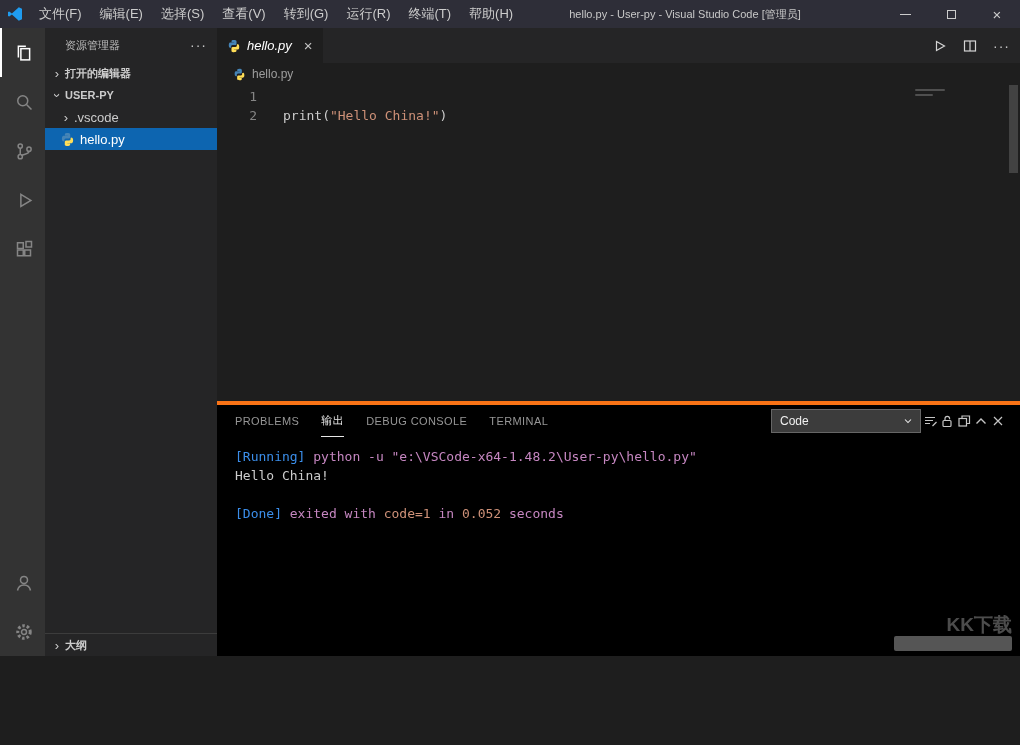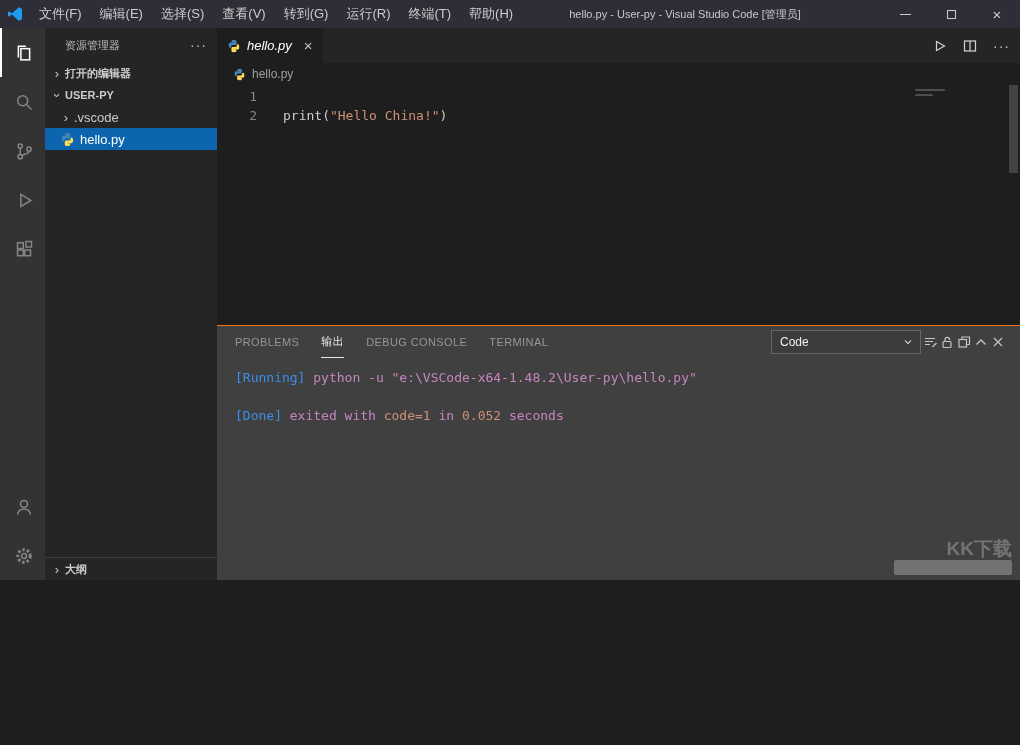--- a/index.html
+++ b/index.html
@@ -1,17 +1,17 @@
 <!DOCTYPE html>
 <html><head>
 <meta charset="utf-8">
 <style>
   html,body{margin:0;padding:0;background:#1e1e1e;}
   *{box-sizing:border-box;}
-  .window{position:relative;width:1020px;height:580px;background:#1e1e1e;overflow:hidden;
+  .window{position:relative;width:1020px;height:656px;background:#1e1e1e;overflow:hidden;
           font-family:"Liberation Sans","DejaVu Sans",sans-serif;color:#cccccc;}
 
   
   .titlebar{position:absolute;top:0;left:0;right:0;height:28px;background:#2e2e38;display:flex;align-items:center;z-index:9;}
   .logo{width:30px;display:flex;align-items:center;justify-content:center;}
   .menubar{display:flex;align-items:center;height:100%;}
   .menu-item{padding:0 9px;font-size:13px;line-height:28px;color:#cccccc;cursor:default;white-space:nowrap;}
   .window-title{position:absolute;left:490px;right:140px;text-align:center;font-size:11px;color:#c8c8c8;
                 white-space:nowrap;overflow:hidden;line-height:28px;}
   .window-controls{position:absolute;right:0;top:0;height:28px;display:flex;}
@@ -51,21 +51,21 @@
   .code-line{display:flex;height:19px;line-height:19px;}
   .ln{width:40px;text-align:right;color:#858585;}
   .code-text{margin-left:26px;white-space:pre;color:#d4d4d4;}
   .minimap{position:absolute;right:75px;top:4px;}
   .mm-dash{height:2px;background:#6a6a6a;opacity:.65;margin-bottom:3px;border-radius:1px;}
   .mm1{width:30px;}.mm2{width:18px;}
   .vscroll{position:absolute;right:0;top:0;width:13px;height:100%;}
   .vthumb{position:absolute;top:0;right:2px;width:9px;height:88px;background:rgba(120,120,120,.40);}
 
   
-  .panel{flex:0 0 255px;border-top:1px solid #f97316;background:#404040;position:relative;}
+  .panel{flex:0 0 255px;border-top:4px solid #f97316;background:#000000;position:relative;}
   .panel-tabs{height:32px;display:flex;align-items:stretch;gap:22px;padding-left:18px;}
   .ptab{font-size:11px;letter-spacing:.4px;color:#969696;display:flex;align-items:center;border-bottom:1px solid transparent;cursor:default;}
   .ptab.active{color:#e7e7e7;border-bottom-color:#e7e7e7;}
   .panel-controls{position:absolute;right:14px;top:4px;display:flex;align-items:center;gap:1px;color:#c5c5c5;}
   .dropdown{width:150px;height:24px;background:#3c3c3c;border:1px solid #666666;display:flex;align-items:center;justify-content:space-between;padding:0 6px 0 8px;font-size:12px;color:#f0f0f0;}
   .picon{display:flex;align-items:center;justify-content:center;}
   .panel-output{padding:10px 0 0 18px;font-family:"DejaVu Sans Mono","Liberation Mono",monospace;font-size:13px;}
   .out-line{min-height:19px;line-height:19px;white-space:pre;}
   .c-blue{color:#3b8eea;}
   .c-cmd{color:#c586c0;}
@@ -305,20 +305,21 @@
             </svg>
         </span>
         <span class="picon">
           <svg width="16" height="16" viewBox="0 0 16 16" fill="none" stroke="currentColor" stroke-width="1.2">
               <path d="M4 4l8 8M12 4l-8 8"></path>
             </svg>
         </span>
       </div>
       <div class="panel-output">
         <div class="out-line"><span class="c-blue">[Running] </span><span class="c-cmd">python -u "e:\VSCode-x64-1.48.2\User-py\hello.py"</span></div>
+        <div class="out-line"><span class="c-plain">Hello China!</span></div>
         <div class="out-line"></div>
         <div class="out-line"><span class="c-blue">[Done] </span><span class="c-cmd">exited with </span><span class="c-num">code=1</span><span class="c-cmd"> in </span><span class="c-num">0.052</span><span class="c-cmd"> seconds</span></div>
       </div>
     </div>
   </div>
 
   <div class="watermark">
     <div class="wm-text">KK下载</div>
     <div class="wm-bar"></div>
   </div>

